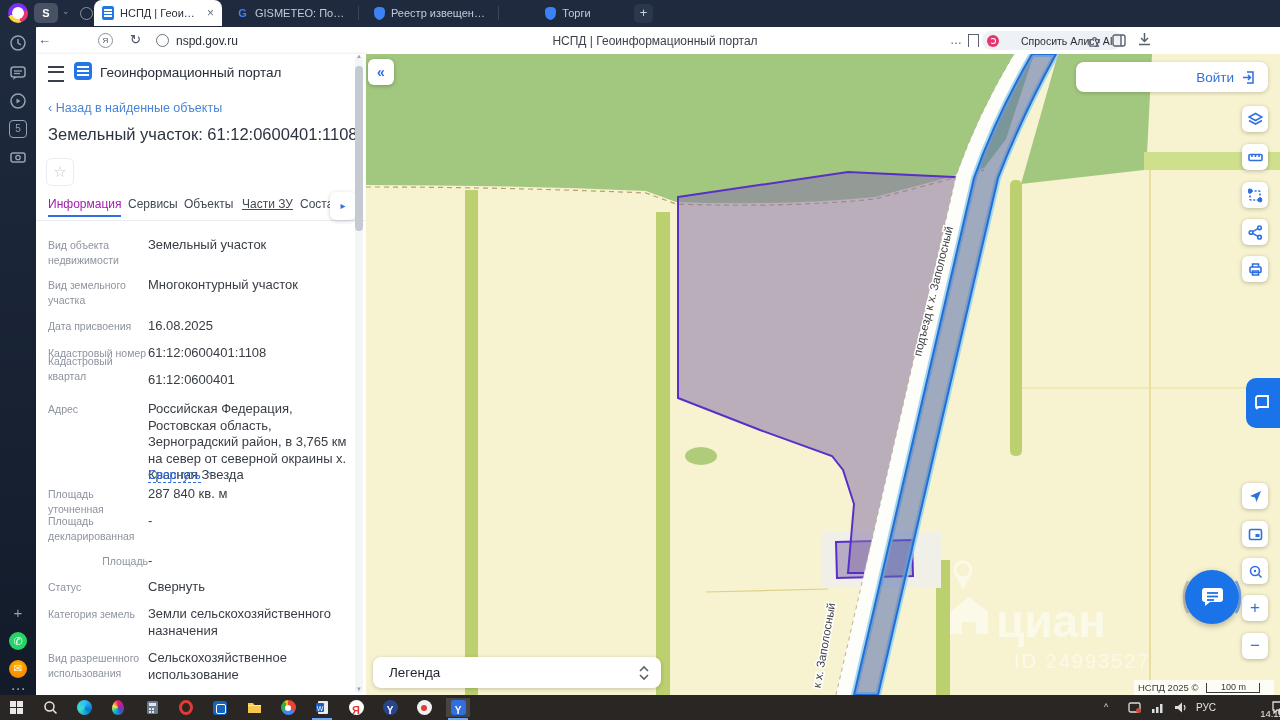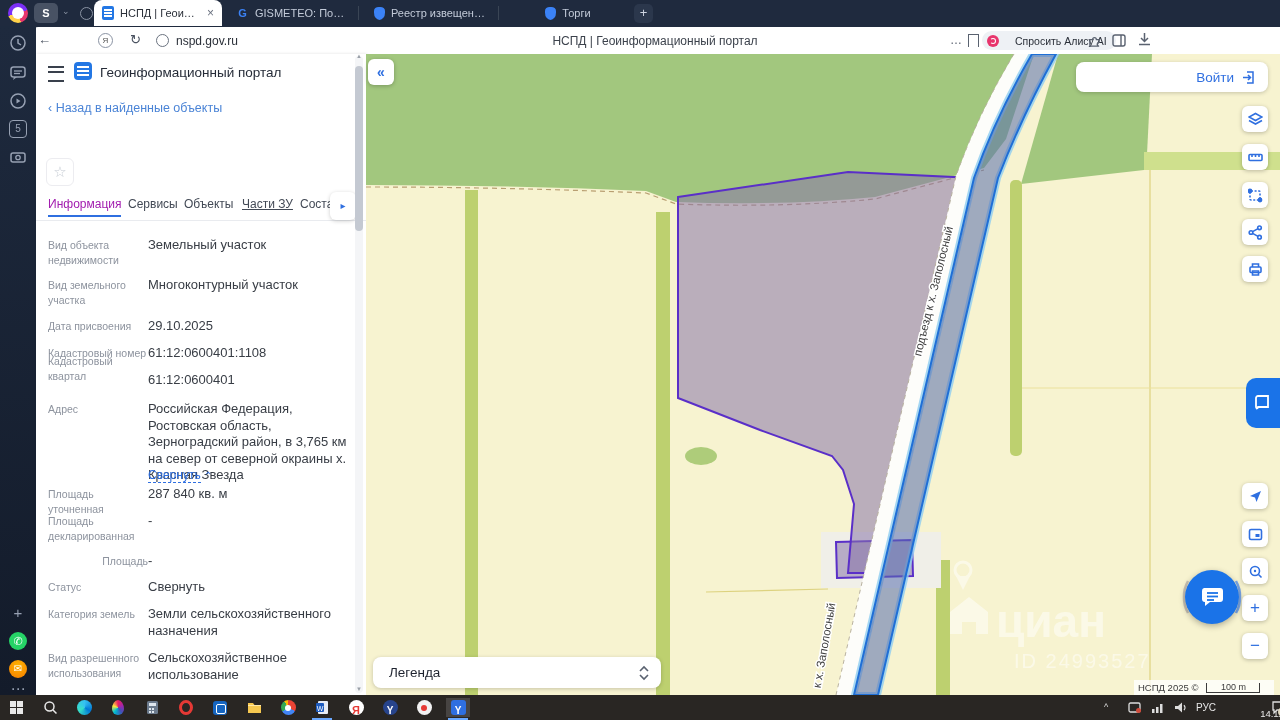--- a/index.html
+++ b/index.html
@@ -29,21 +29,21 @@
   .newtab{left:634px;top:4px;width:19px;height:19px;border-radius:5px;background:#2b374c;
     color:#cfd6e2;font-size:13px;text-align:center;line-height:18px;}
   
   #omnibar{left:30px;top:27px;width:1250px;height:27px;background:#fff;border-radius:8px 0 0 0;}
   .aicon{color:#4a5260;font-size:13px;top:5px;}
   .yaring{left:68px;top:6px;width:13px;height:13px;border:1.4px solid #8a93a3;border-radius:50%;
     font-size:8px;color:#555;text-align:center;line-height:13px;}
   .siteicon{left:126px;top:7px;width:11px;height:11px;border:1.4px solid #6b7380;border-radius:50%;}
   .url{left:146px;top:7px;font-size:12px;color:#2a2f38;}
   .ptitle{left:0;top:7px;width:1250px;text-align:center;font-size:12px;color:#3c424c;}
-  .alice{left:952px;top:4px;height:19px;background:#eef1f5;border-radius:10px;display:flex;align-items:center;gap:16px;padding:0 9px 0 5px;}
+  .alice{left:952px;top:4px;height:19px;background:#eef1f5;border-radius:10px;display:flex;align-items:center;gap:22px;padding:0 9px 0 5px;}
   .alicedot{width:12px;height:12px;border-radius:50%;background:#e8356d;position:relative;}
   .alicedot:after{content:"";position:absolute;left:3px;top:3px;width:6px;height:6px;border-radius:50%;border:1.5px solid #fff;border-left-color:transparent;box-sizing:border-box;}
   .alice span{font-size:10.5px;color:#2a2f38;white-space:nowrap;}
   .ricon{top:6px;color:#5a6270;font-size:12px;}
   .flagicon{width:9px;height:12px;border:1.4px solid #5a6270;border-bottom:none;position:relative;}
   
   #lsidebar{left:0;top:26px;width:36px;height:669px;background:linear-gradient(180deg,#1e2a3e,#131b2a);}
   .sbi{left:9px;width:18px;height:18px;color:#97a1b3;}
   .sbi svg{width:18px;height:18px;display:block;}
   .sqico{border:1.5px solid #97a1b3;border-radius:4px;box-sizing:border-box;font-size:10px;color:#97a1b3;text-align:center;line-height:15px;}
@@ -210,38 +210,39 @@
     <div class="abs dotsico" style="left:9px;top:654px;">⋯</div>
   </div>
 
   <div id="panel" class="abs">
     <div class="abs burger"></div>
     <div class="abs plogo"></div>
     <div class="abs ptitle2">Геоинформационный портал</div>
     <div class="abs backlink">
       <span>‹</span> <span>Назад в найденные объекты</span>
     </div>
+    <div class="abs h1">Земельный участок: 61:12:0600401:1108</div>
     <div class="abs starbtn">☆</div>
 
     <div class="ptabs abs">
       <div class="abs ptab active" style="left:12px;">Информация</div>
       <div class="abs ptab" style="left:92px;">Сервисы</div>
       <div class="abs ptab" style="left:148px;">Объекты</div>
       <div class="abs ptab" style="left:206px;text-decoration:underline;">Части ЗУ</div>
       <div class="abs ptab" style="left:264px;">Соста</div>
       <div class="abs ptabmore">▸</div>
     </div>
 
     <div class="frow">
       <div class="fl" style="top:184px;">Вид объекта недвижимости</div>
         <div class="fv" style="top:183px;">Земельный участок</div>
       <div class="fl" style="top:224px;">Вид земельного участка</div>
         <div class="fv" style="top:223px;">Многоконтурный участок</div>
       <div class="fl" style="top:265px;">Дата присвоения</div>
-        <div class="fv" style="top:264px;">29.10.2025</div>
+        <div class="fv" style="top:264px;">16.08.2025</div>
       <div class="fl" style="top:292px;">Кадастровый номер</div>
         <div class="fv" style="top:291px;">61:12:0600401:1108</div>
       <div class="fl" style="top:300px;">Кадастровый квартал</div>
         <div class="fv" style="top:318px;">61:12:0600401</div>
       <div class="fl" style="top:348px;">Адрес</div>
         <div class="fv" style="top:347px;">Российская Федерация, Ростовская область, Зерноградский район, в 3,765 км на север от северной окраины х. Красная Звезда</div>
       <div class="fl" style="top:433px;">Площадь уточненная</div>
         <div class="fv" style="top:432px;">287 840 кв. м</div>
       <div class="fl" style="top:460px;">Площадь декларированная</div>
         <div class="fv" style="top:459px;">-</div>

